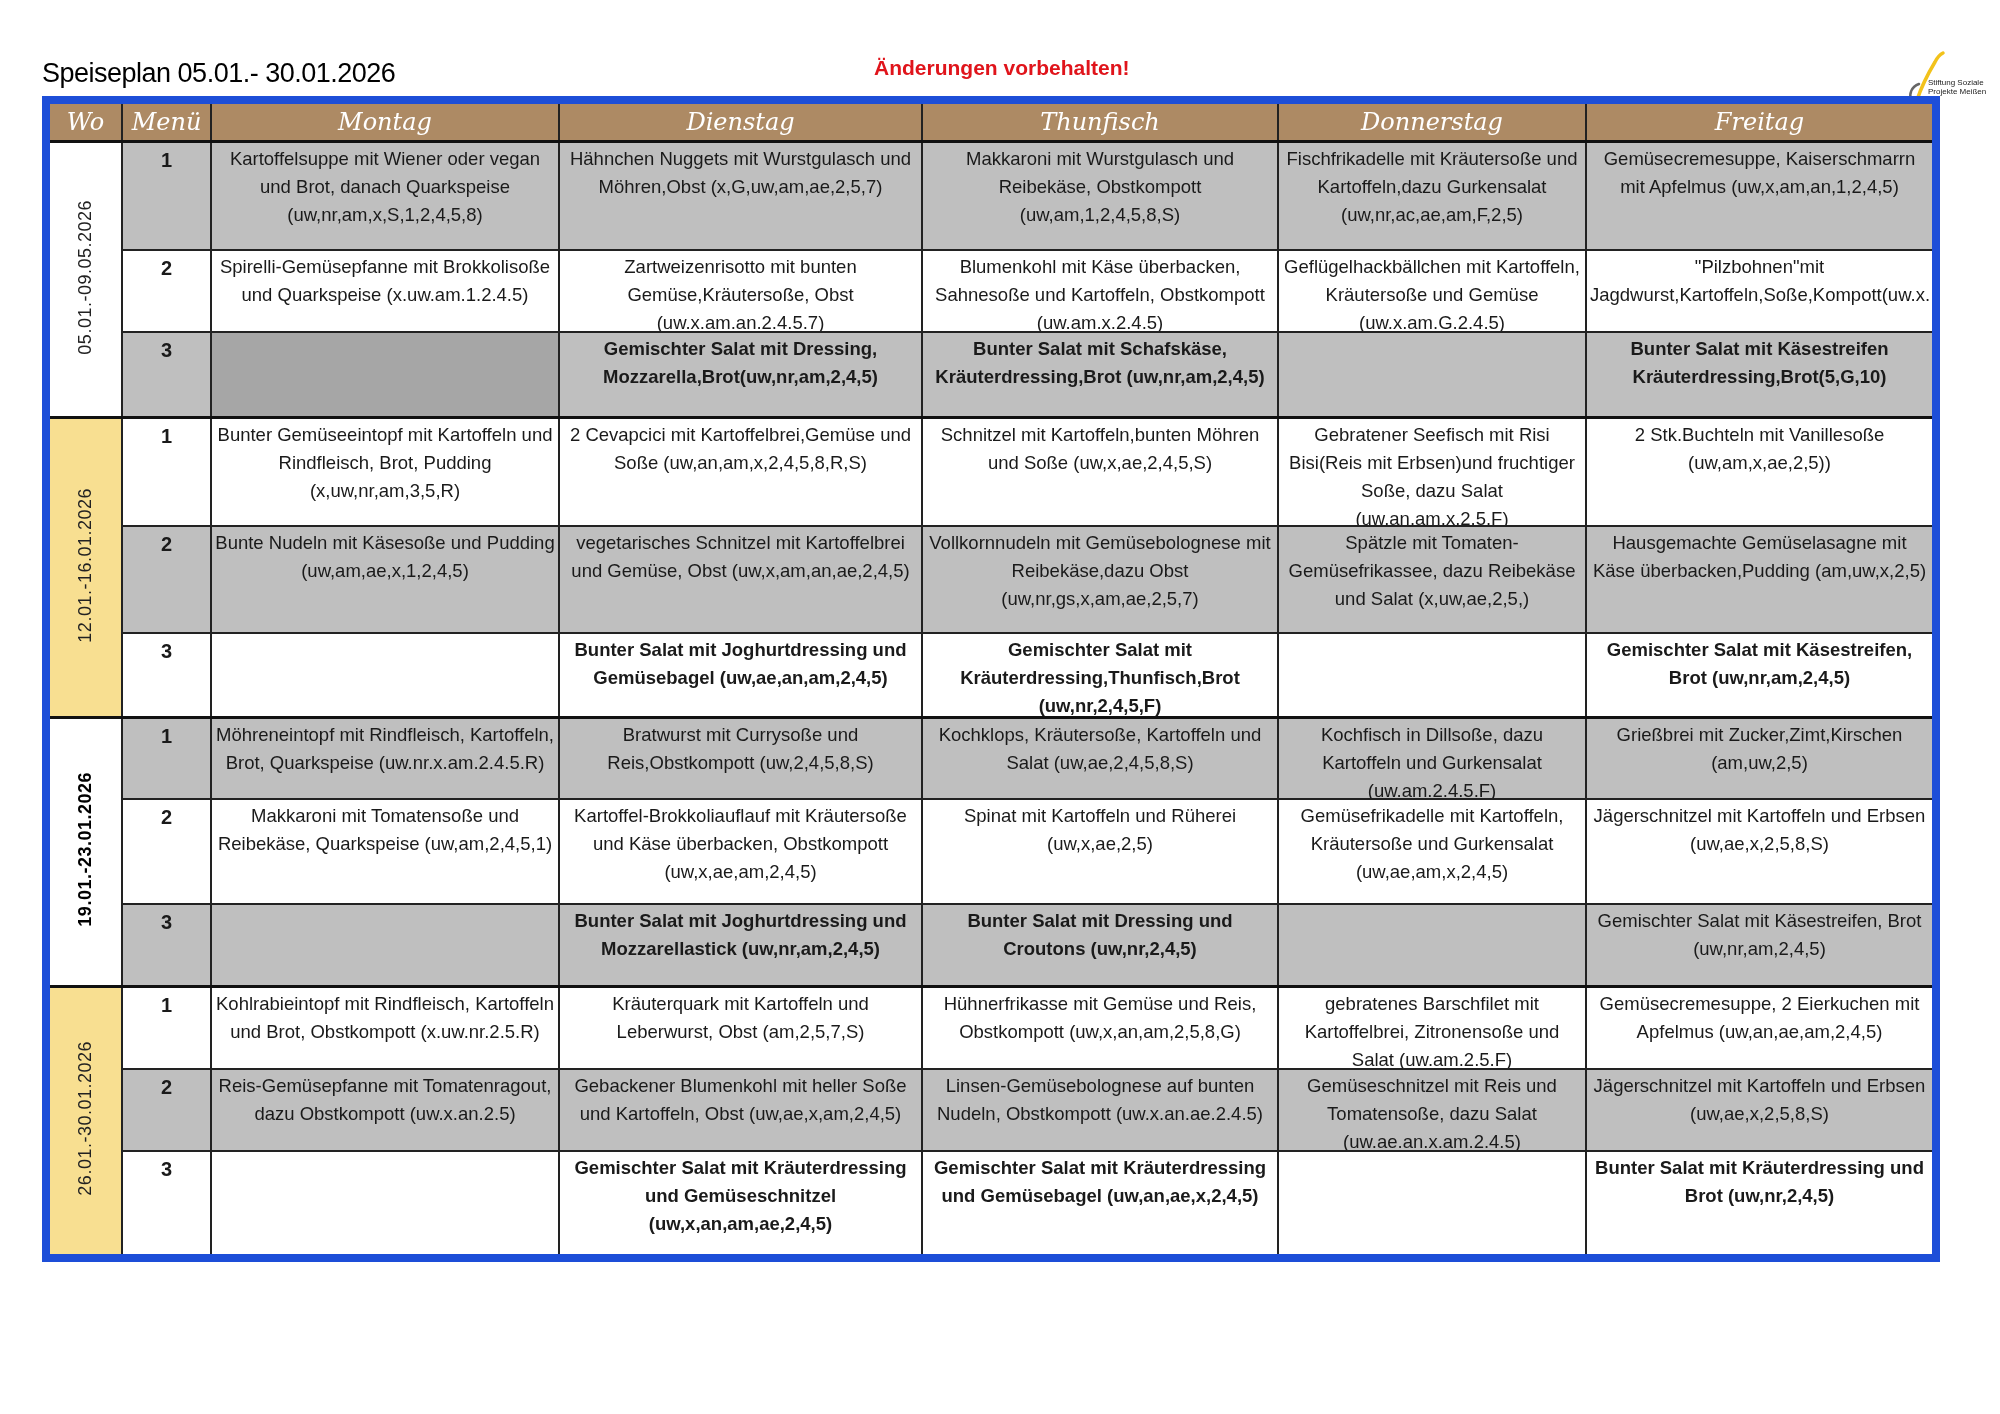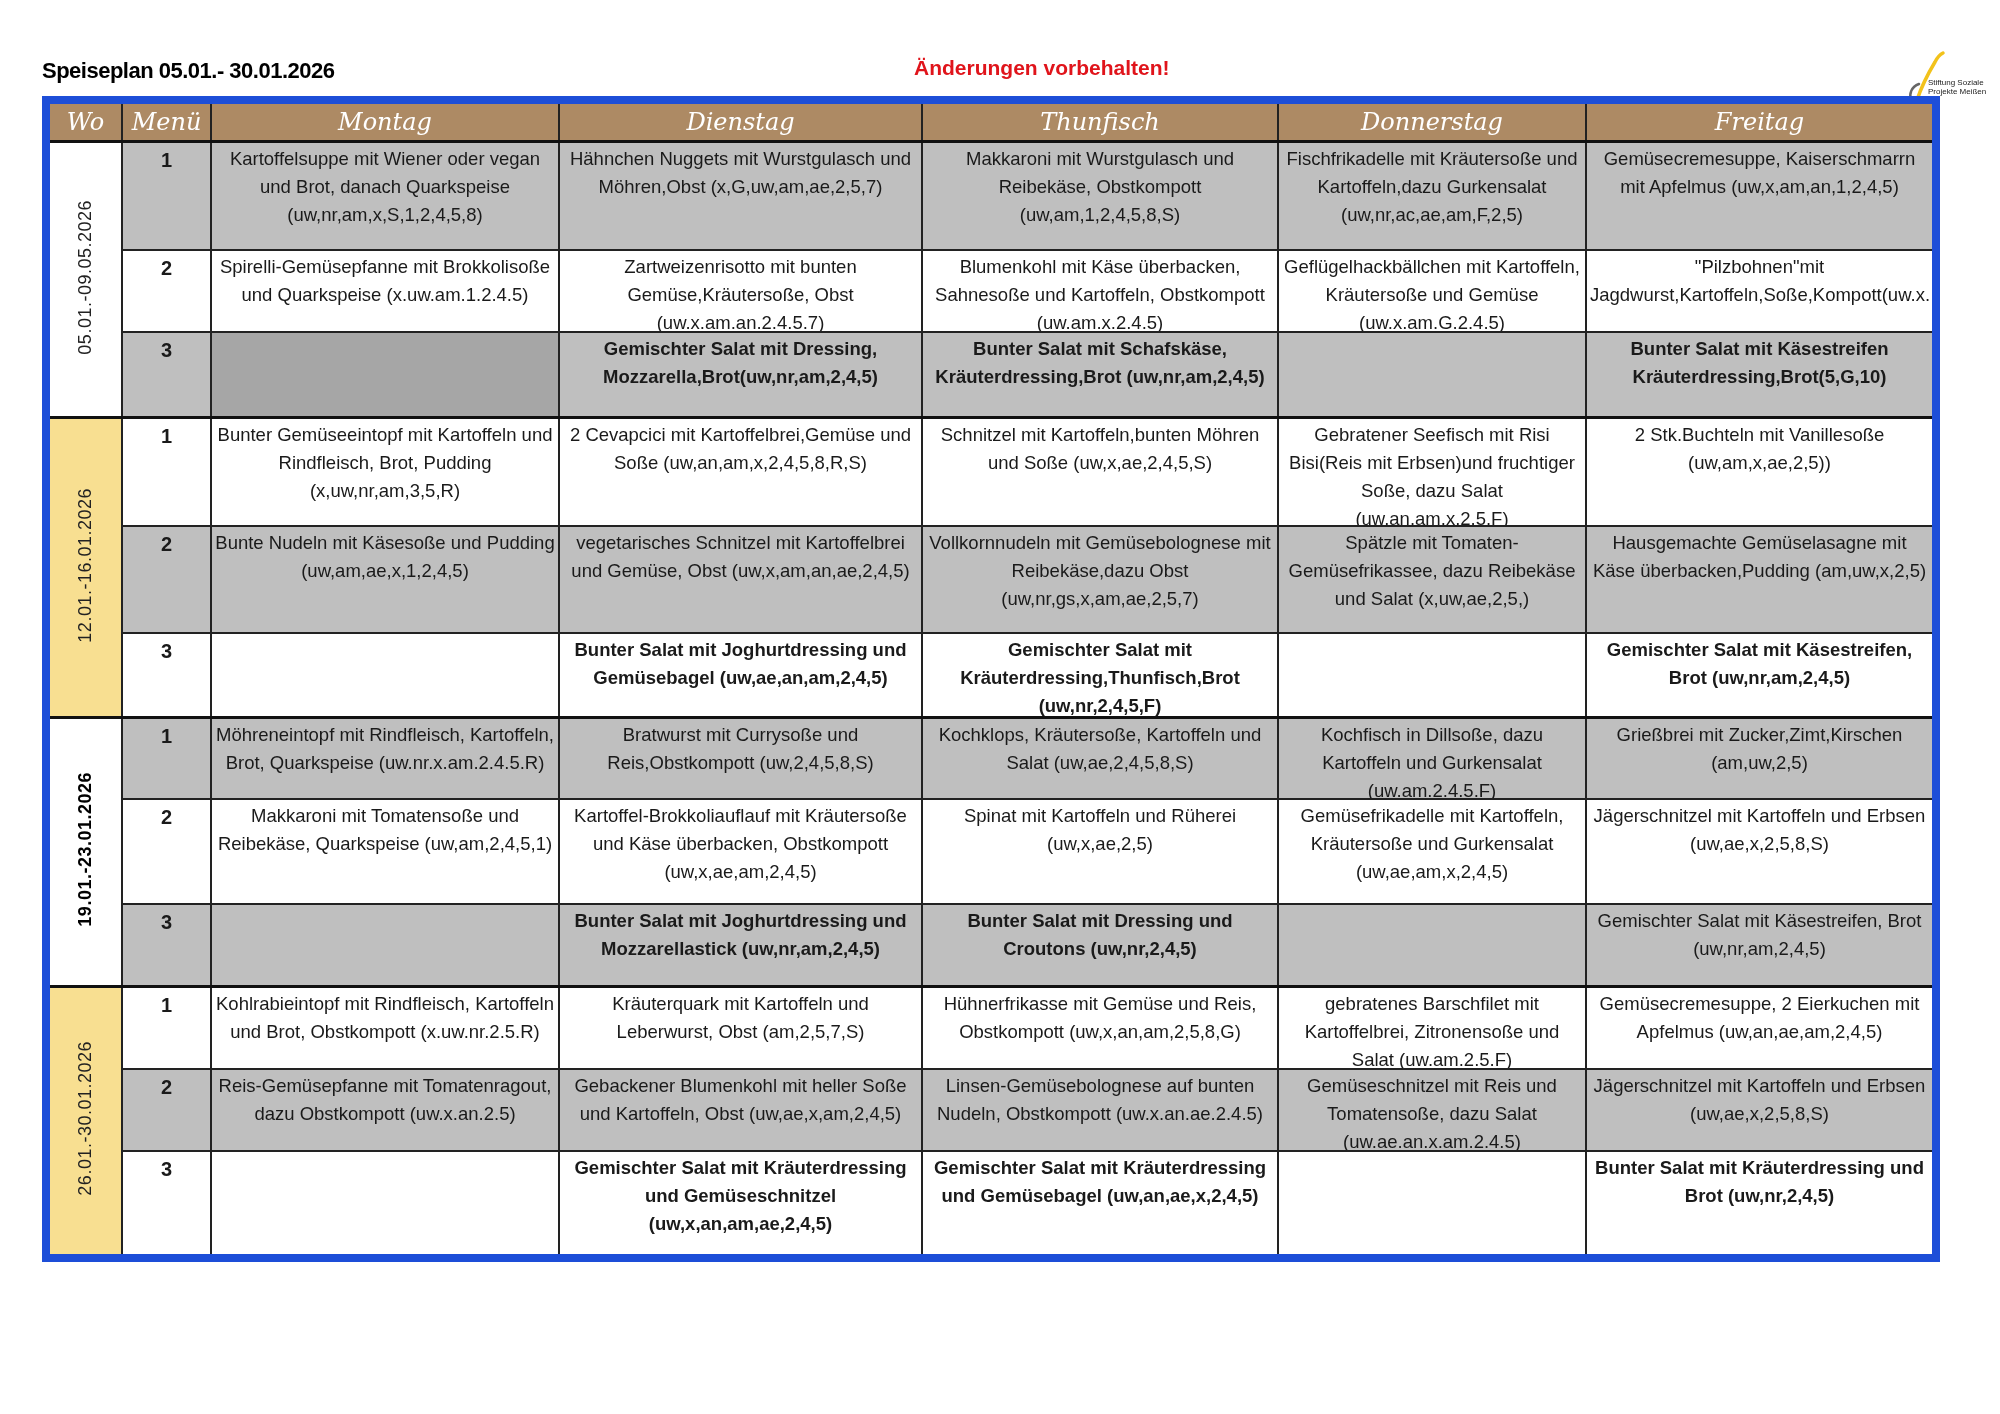--- a/index.html
+++ b/index.html
@@ -1,18 +1,18 @@
 <!DOCTYPE html>
 <html><head>
 <meta charset="utf-8">
 <style>
   html, body { margin: 0; padding: 0; background: #ffffff; }
   body { width: 2000px; height: 1414px; position: relative; overflow: hidden; font-family: "Liberation Sans", sans-serif; color: #1a1a1a; }
-  .title { position: absolute; left: 42px; top: 58px; font-family: "Liberation Sans", sans-serif; font-weight: bold; font-size: 22px; letter-spacing: -0.5px; color: #000; }
-  .notice { position: absolute; left: 874px; top: 56px; font-family: "Liberation Sans", sans-serif; font-weight: bold; font-size: 21px; color: #e0141b; margin-left: 40px; }
+  .title { position: absolute; left: 42px; top: 58px; font-family: "Liberation Sans", sans-serif; font-weight: normal; font-size: 27px; letter-spacing: -0.5px; color: #000; }
+  .notice { position: absolute; left: 874px; top: 56px; font-family: "Liberation Sans", sans-serif; font-weight: bold; font-size: 21px; color: #e0141b; }
   .logo { position: absolute; left: 1895px; top: 50px; width: 105px; height: 55px; }
   .logo-text { position: absolute; left: 1928px; top: 78px; font-size: 8px; line-height: 9px; color: #222; font-family: "Liberation Sans Narrow", "Liberation Sans", sans-serif; }
 
   table.plan { position: absolute; left: 42px; top: 96px; border-collapse: collapse; table-layout: fixed; width: 1890px; }
   table.plan td, table.plan th { border: 2px solid #222; padding: 0; text-align: center; vertical-align: top; }
   table.plan th { background: #ad8a64; color: #ffffff; font-family: "DejaVu Serif", serif; font-style: italic; font-weight: normal; font-size: 24px; height: 36px; vertical-align: middle; border-top: 3px solid #111; }
   .wo { font-size: 18px; color: #222; vertical-align: middle !important; }
   .wo .rot { writing-mode: vertical-rl; transform: rotate(180deg); display: inline-block; white-space: nowrap; letter-spacing: 0.5px; }
   .wo.bold .rot { font-weight: bold; color: #000; }
   .wo.white { background: #ffffff; }

